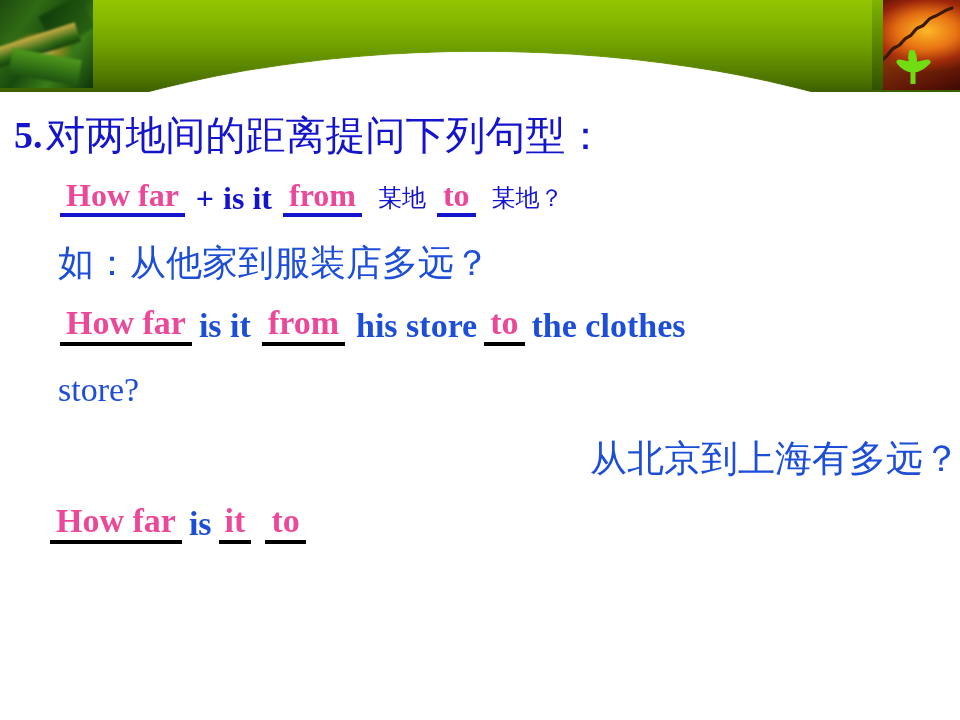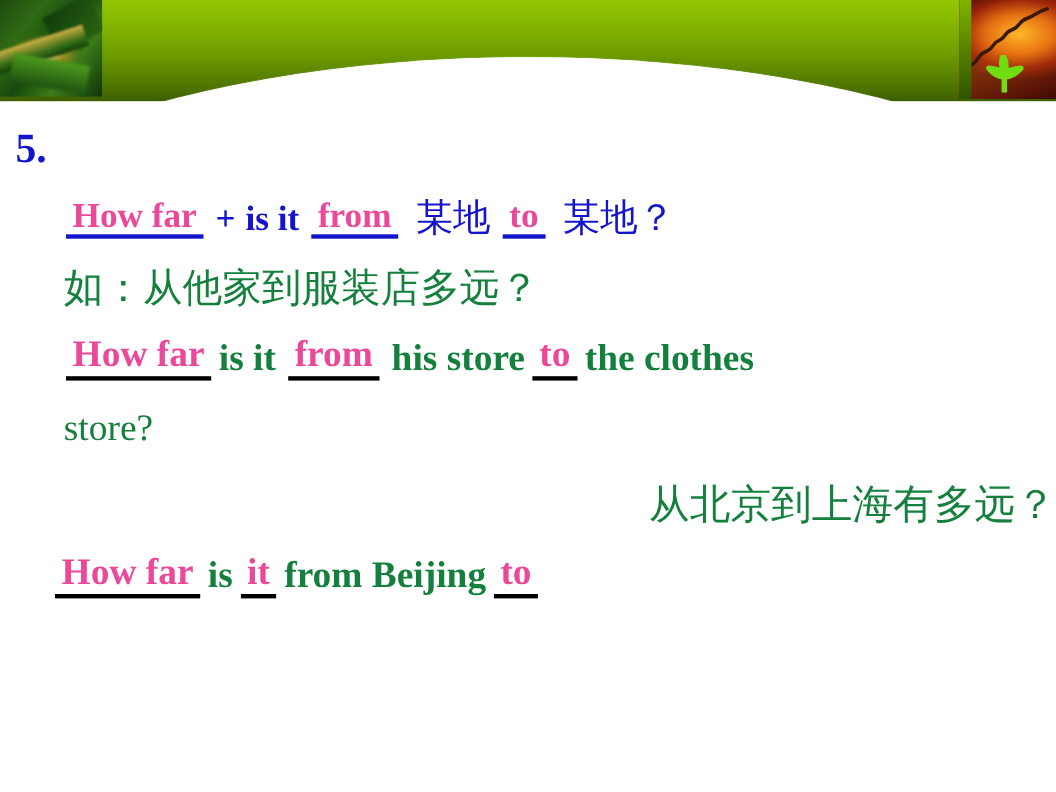--- a/index.html
+++ b/index.html
@@ -143,21 +143,21 @@
   
   .l2 {
     margin-left: 58px;
     height: 64px;
     font-size: 32px;
     color: #1414cc;
     font-weight: bold;
     display: flex;
     align-items: center;
   }
-  .l2 .zh { font-size: 34px; font-weight: normal; }
+  .l2 .zh { font-size: 24px; font-weight: normal; }
 
   
   .l3 {
     margin-left: 58px;
     height: 65px;
     font-size: 36px;
     color: #000000;
     display: flex;
     align-items: center;
   }
@@ -200,21 +200,21 @@
     color: #000000;
     font-weight: bold;
     display: flex;
     align-items: center;
   }
 
   
   .tok { display: inline-block; }
   .orange { color: #ec4899; }
   .blue   { color: #1414cc; }
-  .black  { color: #15803d; }
+  .black  { color: #1d4ed8; }
 
   
   .ul-blue {
     border-bottom: 4px solid #1414cc;
     padding: 0 6px 2px 6px;
     margin: 0 2px;
     line-height: 1.0;
   }
   .ul-black {
     border-bottom: 4px solid #000000;
@@ -249,20 +249,21 @@
       <path d="M17 34 L17 18 M17 20 C10 20 6 16 3 12 C8 13 12 13 16 16 M17 20 C24 20 28 16 32 12 C27 13 23 13 18 16 M17 16 C14 11 14 6 16 1 C19 6 19 11 18 16 Z" fill="none" stroke="#6fdd12" stroke-width="5" stroke-linecap="round" stroke-linejoin="round"></path>
     </svg>
     <div class="greenstrip"></div>
   </div>
 </div>
 
 <div id="slide-body">
 
   <div class="line l1">
     <span class="num">5.</span>
+    <span class="zh cjk">对两地间的距离提问下列句型：</span>
   </div>
 
   <div class="line l2">
     <span class="tok orange ul-blue">How far</span>
     <span class="sp"></span>
     <span class="tok blue">+</span>
     <span class="sp"></span>
     <span class="tok blue">is it</span>
     <span class="sp"></span>
     <span class="tok orange ul-blue">from</span>
@@ -301,19 +302,18 @@
     <span class="cjk black">从北京到上海有多远？</span>
   </div>
 
   <div class="line l7">
     <span class="tok orange ul-black">How far</span>
     <span class="sp-sm"></span>
     <span class="tok black">is</span>
     <span class="sp-sm"></span>
     <span class="tok orange ul-black">it</span>
     <span class="sp-sm"></span>
-    <span class="tok black">from Beijing</span>
     <span class="sp-sm"></span>
     <span class="tok orange ul-black">to</span>
     <span class="sp-sm"></span>
   </div>
 
 </div>
 
 </body></html>

